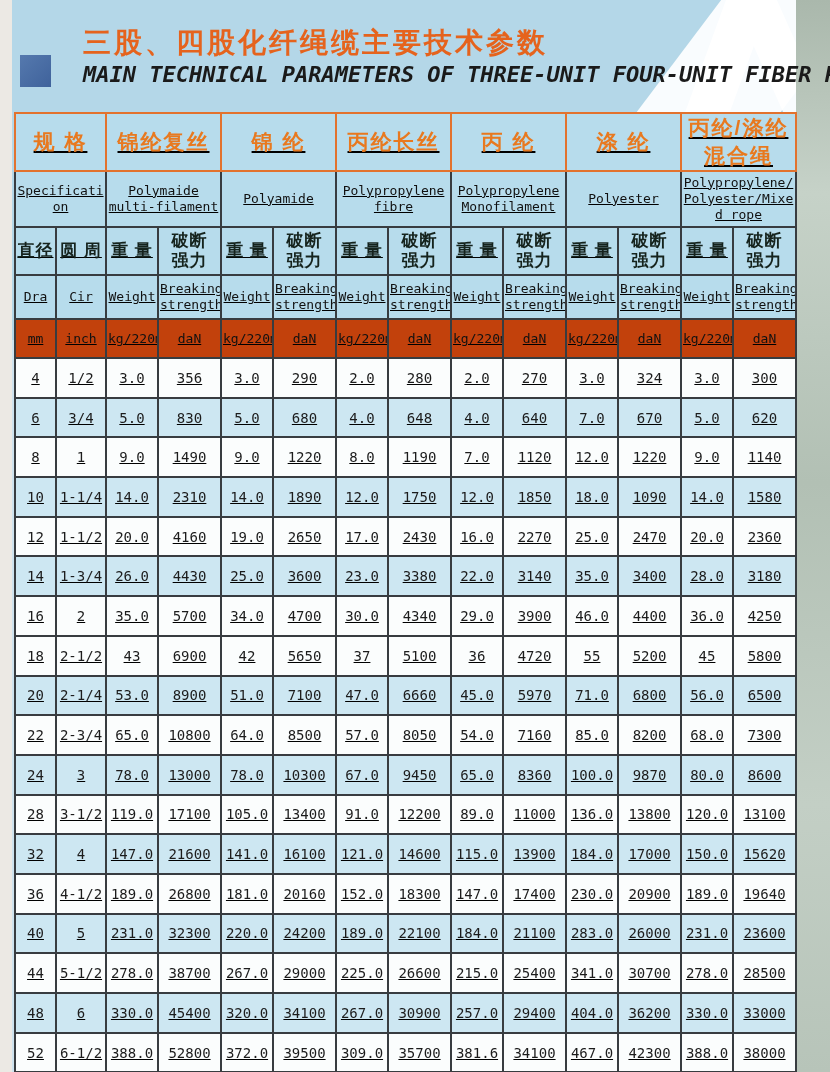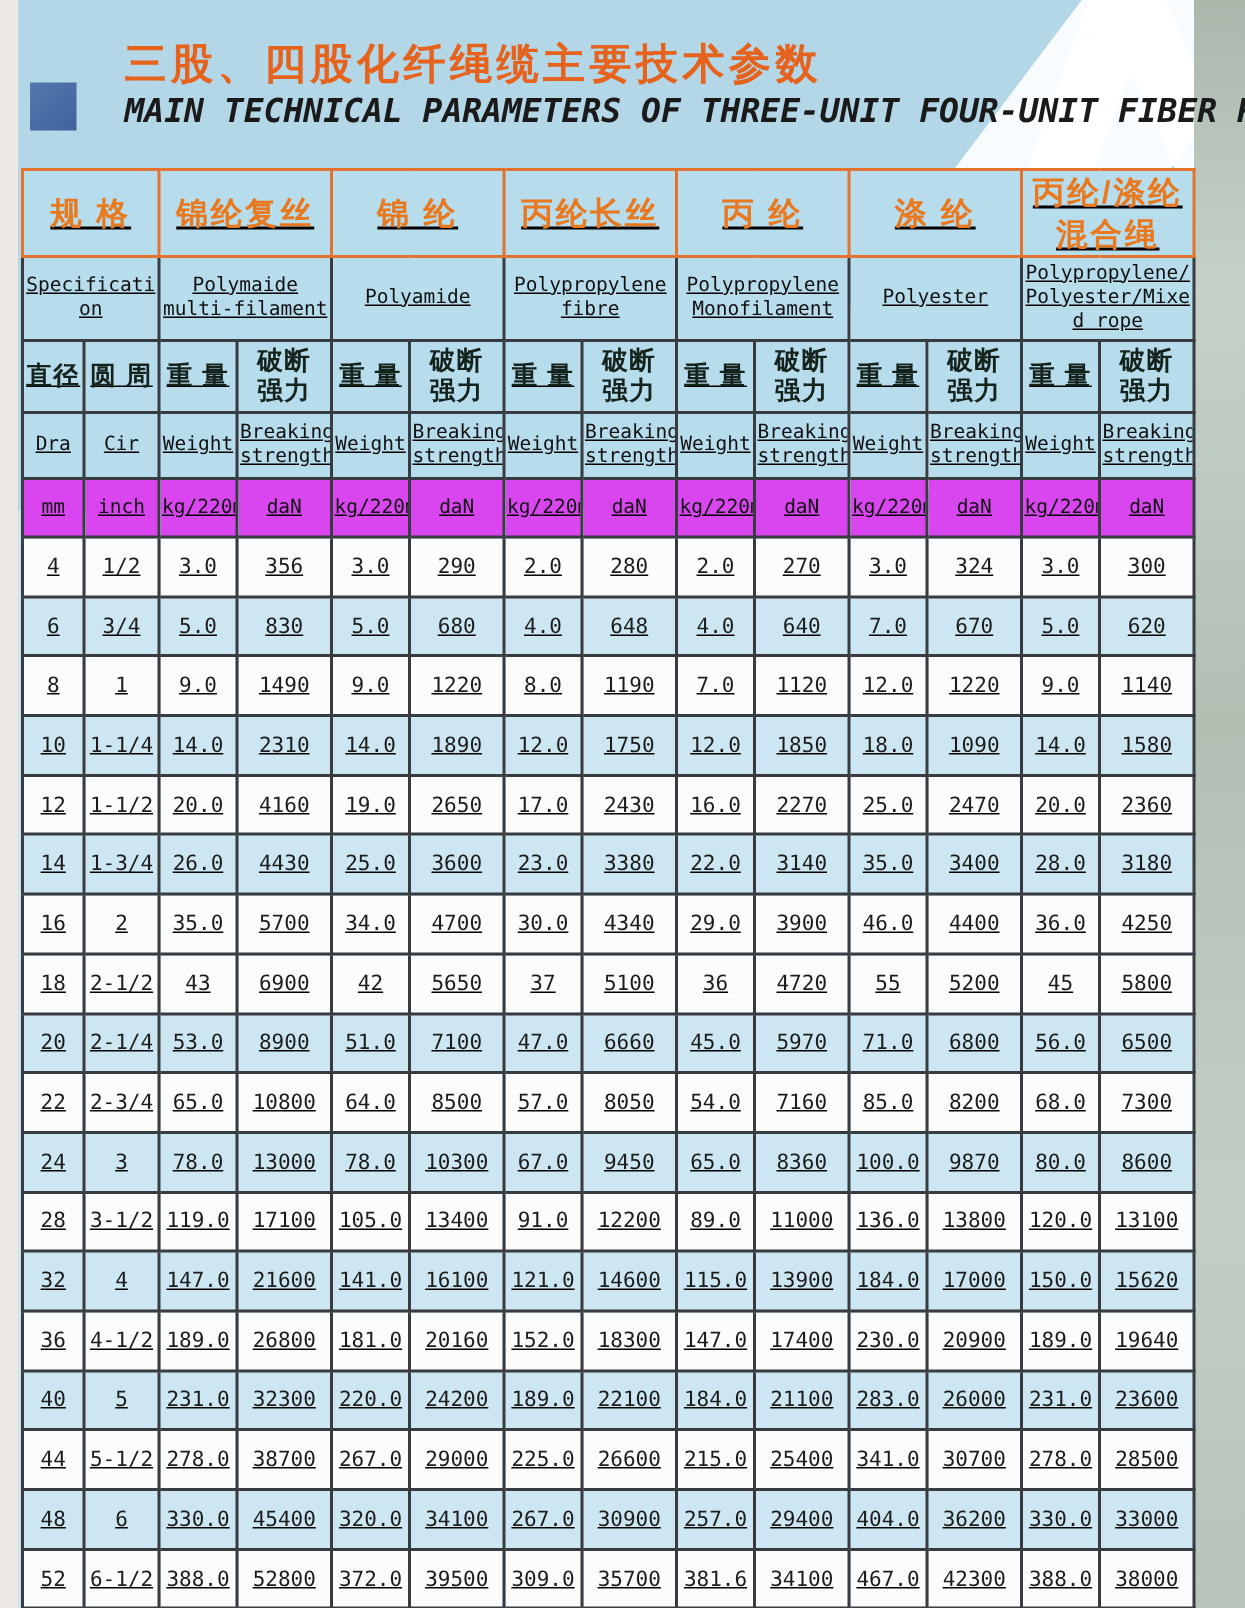--- a/index.html
+++ b/index.html
@@ -30,21 +30,21 @@
         font-family:"DejaVu Sans Mono", monospace;text-decoration:underline;}
   th,td{border:2px solid #383c40;padding:0 1px;text-align:center;vertical-align:middle;overflow:hidden;}
   
   tr.r1 th{border:2px solid #e2722e;color:#e8791f;font-size:21px;font-weight:bold;
            font-family:"Liberation Sans", sans-serif;letter-spacing:2px;height:46px;background:#b7dcec;}
   tr.r2 th{font-size:13px;font-weight:normal;color:#111;height:54px;background:#b7dcec;line-height:1.25;overflow-wrap:anywhere;}
   tr.r3 th{font-size:17px;font-weight:bold;color:#15231d;height:46px;background:#b7dcec;
            font-family:"Liberation Sans", sans-serif;letter-spacing:1px;line-height:1.15;}
   tr.r3 th .wrap2{display:inline-block;max-width:2.35em;}
   tr.r4 th{font-size:13px;font-weight:normal;color:#111;height:42px;background:#b7dcec;line-height:1.2;}
-  tr.r5 th{font-size:13px;font-weight:normal;color:#111;height:37px;background:#d946ef;}
+  tr.r5 th{font-size:13px;font-weight:normal;color:#111;height:37px;background:#c2410c;}
   tbody tr{height:39.7px;}
   tbody td{font-size:14px;color:#1c1c1c;background:#fbfdfd;}
   tbody tr.shaded td{background:#cde7f2;}
 </style>
 </head>
 <body>
 
 <div class="stripe s1"></div>
 <div class="stripe s2"></div>
 <div class="stripe s3"></div>

